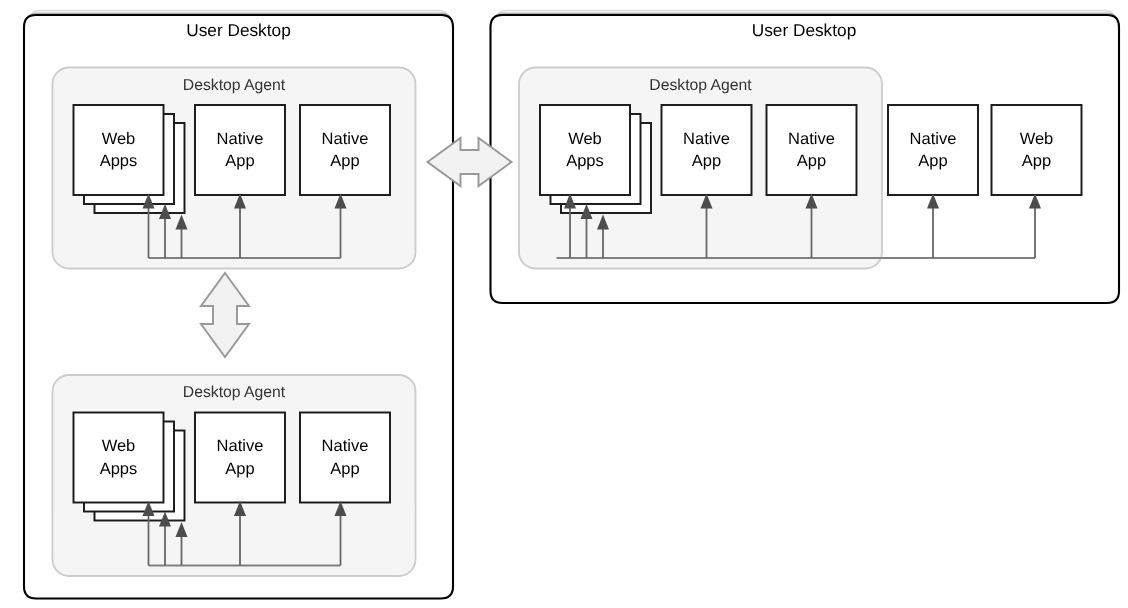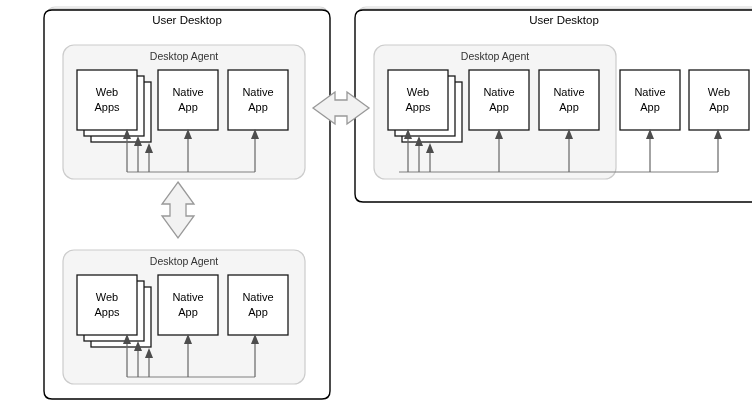--- a/index.html
+++ b/index.html
@@ -10,21 +10,20 @@
   body {
     width: 752px;
     height: 405px;
     overflow: hidden;
     font-family: "Liberation Sans", sans-serif;
   }
   #diagram-root {
     position: relative;
     width: 625px;
     height: 405px;
-    padding-left: 28px;
   }
   svg.diagram {
     display: block;
     width: 752px;
     height: 405px;
   }
   .desktop-shell {
     fill: #ffffff;
     stroke: #000000;
     stroke-width: 1.4;

